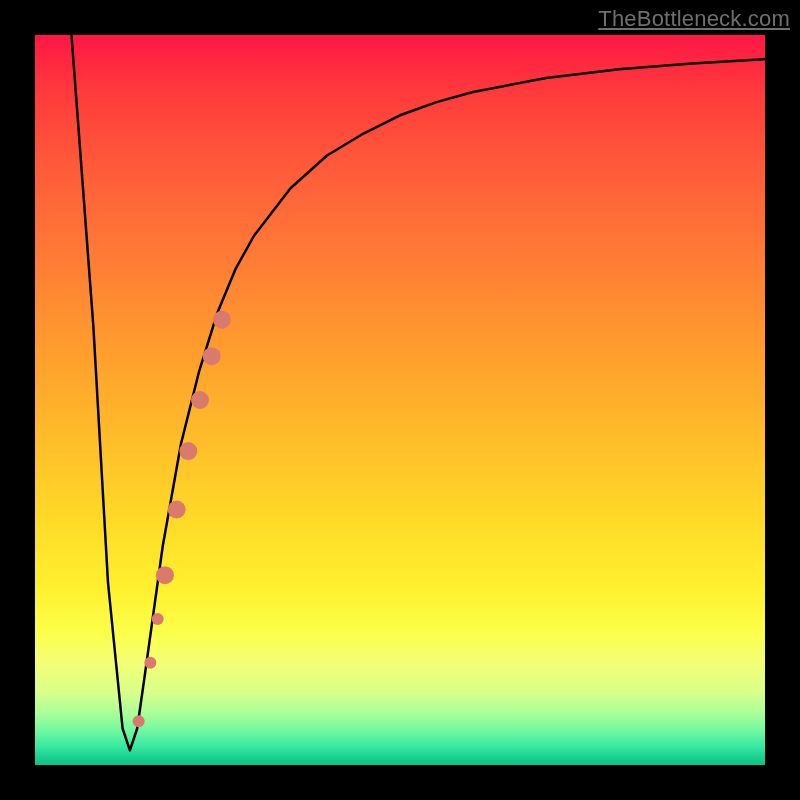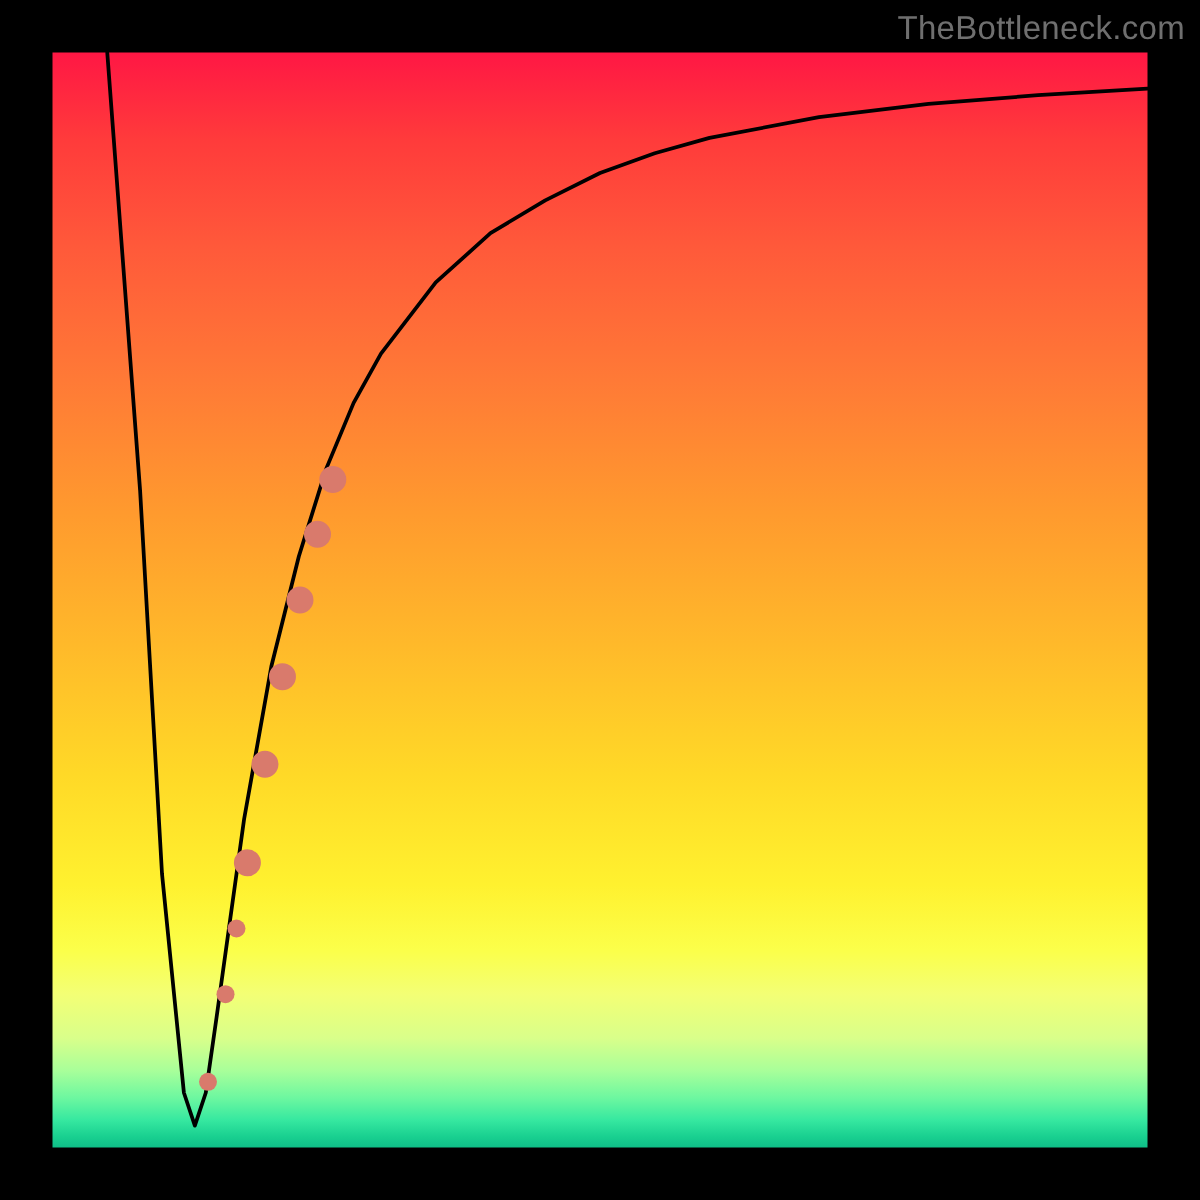--- a/index.html
+++ b/index.html
@@ -53,20 +53,21 @@
   }
   .watermark {
     position: absolute;
     top: 6px;
     right: 10px;
     color: #6f6f6f;
     font-size: 22px;
     letter-spacing: 0.2px;
     font-weight: 500;
     user-select: none;
+    text-decoration: underline;
   }
 </style>
 </head>
 <body>
 
 <div class="frame">
 
   <div class="plot-area">
     <svg viewBox="0 0 730 730" preserveAspectRatio="none">
       <g id="curve-layer">

